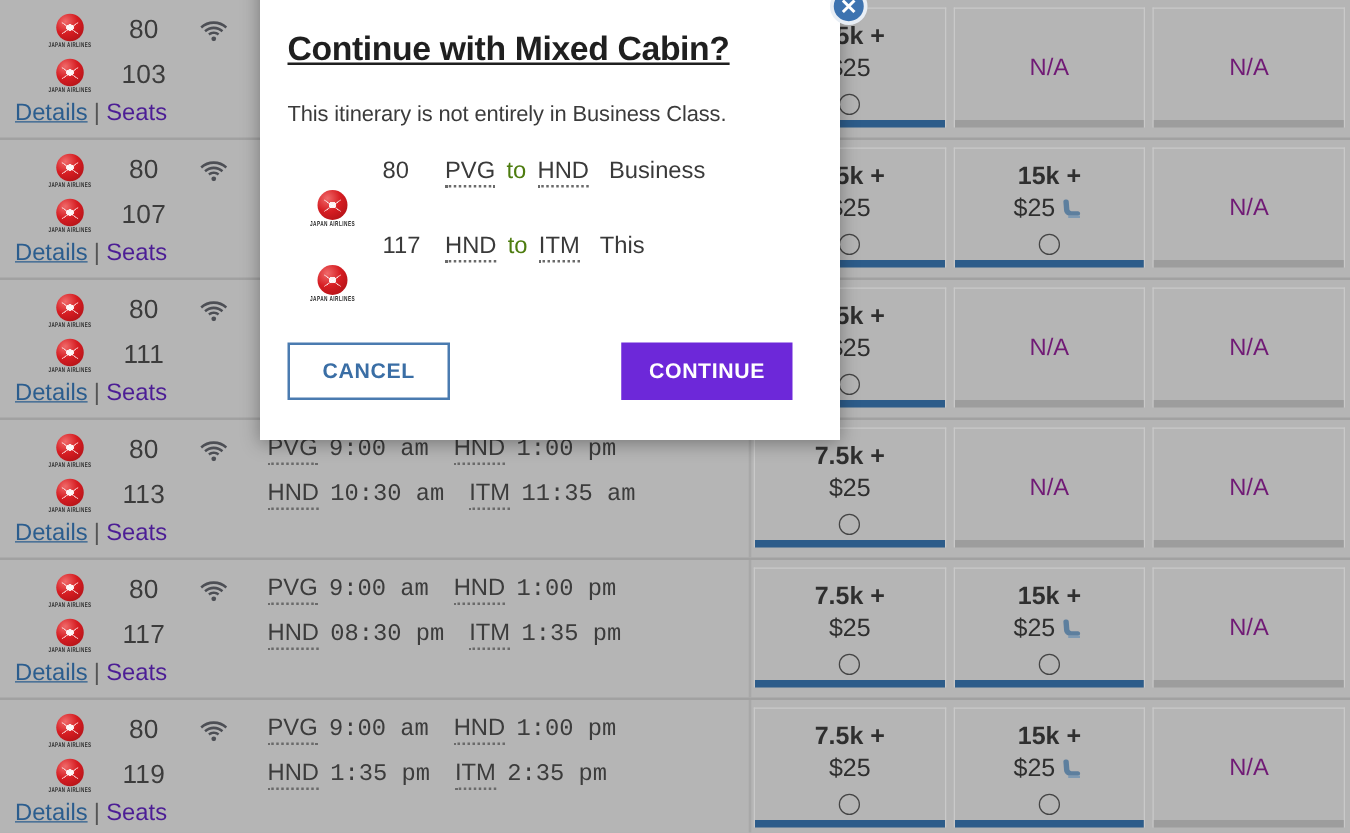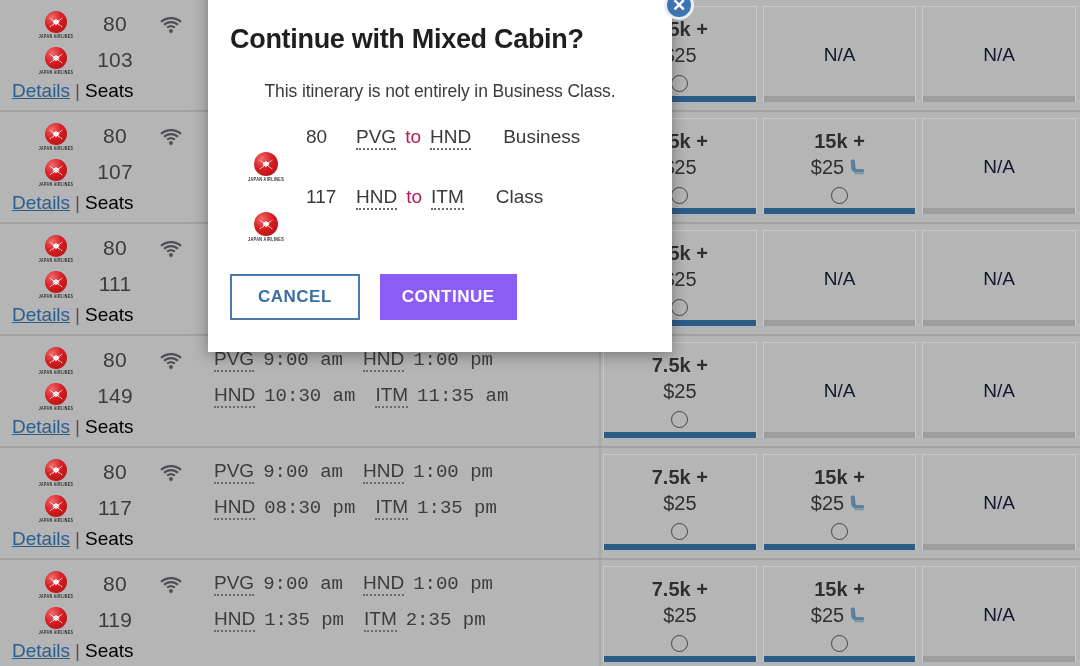--- a/index.html
+++ b/index.html
@@ -122,21 +122,21 @@
     color: #3c3c3c;
     margin-top: 2px;
     margin-left: 2px;
   }
   .details-link {
     color: #2b5d8e;
     text-decoration: underline;
     cursor: pointer;
   }
   .sep-bar { color: #555; margin: 0 5px; }
-  .seats-link { color: #000000; cursor: pointer; }
+  .seats-link { color: #4c1d95; cursor: pointer; }
 
   
   .price-cols {
     display: flex;
     flex: 1;
     padding: 4px 0 4px 0;
     gap: 0;
   }
   .price-cell {
     flex: 1;
@@ -169,21 +169,21 @@
   .price-sub {
     font-size: 20px;
     color: #2f2f2f;
     line-height: 1.3;
     display: flex;
     align-items: center;
     gap: 6px;
   }
   .price-na {
     font-size: 19px;
-    color: #0f172a;
+    color: #701a75;
   }
   .radio-dot {
     width: 17px;
     height: 17px;
     border: 1.6px solid #444;
     border-radius: 50%;
     margin-top: 7px;
     background: transparent;
     cursor: pointer;
   }
@@ -201,28 +201,28 @@
     z-index: 40;
     padding: 0 22px;
   }
 
   .dlg-title {
     font-size: 27px;
     font-weight: bold;
     color: #1f1f1f;
     letter-spacing: -.3px;
     margin-top: 68px;
+    text-decoration: underline;
   }
 
   .dlg-sub {
     font-size: 17.5px;
     color: #3b3b3b;
     margin-top: 26px;
     letter-spacing: -.1px;
-    text-align: center;
   }
 
   .dlg-segments { margin-top: 24px; }
 
   .dlg-seg {
     position: relative;
     height: 60px;
   }
   .dlg-seg-text {
     display: flex;
@@ -234,57 +234,57 @@
   }
   .dlg-seg-num {
     width: 46px;
     flex: 0 0 46px;
     text-align: left;
   }
   .dlg-apt {
     border-bottom: 2px dotted #6a6a6a;
     margin: 0 4px;
   }
-  .dlg-to { margin: 0 5px; color: #be185d; }
-  .dlg-cabin { margin-left: 28px; }
+  .dlg-to { margin: 0 5px; color: #4d7c0f; }
+  .dlg-cabin { margin-left: 12px; }
 
   .dlg-seg-logo {
     position: absolute;
     left: 18px;
     top: 26px;
     display: flex;
     flex-direction: column;
     align-items: center;
   }
   .dlg-seg-logo .jal-mark { width: 24px; height: 24px; }
   .dlg-seg-logo .jal-word { font-size: 3.8px; }
 
   .dlg-actions {
     display: flex;
-    justify-content: flex-start;
-    gap: 20px;
+    justify-content: space-between;
+    gap: 5px;
     margin-top: 28px;
     padding-right: 16px;
   }
   .btn {
     font-size: 17px;
     font-weight: bold;
     letter-spacing: .5px;
     cursor: pointer;
     border: none;
     font-family: "Liberation Sans", sans-serif;
   }
   .btn-cancel {
     background: #ffffff;
     color: #3a6ea5;
     border: 2px solid #4a7bb0;
     padding: 11px 26px;
   }
   .btn-continue {
-    background: #8b5cf6;
+    background: #6d28d9;
     color: #ffffff;
     padding: 13px 22px;
   }
 
   #dialog-close-button {
     position: absolute;
     right: -22px;
     top: 34px;
     width: 30px;
     height: 30px;
@@ -483,21 +483,21 @@
             <span class="tm">9:00 am</span>
             <span class="apt">HND</span>
             <span class="tm">1:00 pm</span>
           </span>
         </div>
         <div class="seg-line">
           <div class="carrier-logo">
             <span class="jal-mark"></span>
             <span class="jal-word">JAPAN AIRLINES</span>
           </div>
-          <span class="flight-num">149</span>
+          <span class="flight-num">113</span>
           <span class="wifi-slot"></span>
           <span class="seg-times">
             <span class="apt">HND</span>
             <span class="tm">10:30 am</span>
             <span class="apt">ITM</span>
             <span class="tm">11:35 am</span>
           </span>
         </div>
         <div class="links-line"><span class="details-link">Details</span><span class="sep-bar">|</span><span class="seats-link">Seats</span></div>
       </div>
@@ -661,21 +661,21 @@
           <span class="jal-mark"></span>
           <span class="jal-word">JAPAN AIRLINES</span>
         </div>
       </div>
       <div class="dlg-seg">
         <div class="dlg-seg-text">
           <span class="dlg-seg-num">117</span>
           <span class="dlg-apt">HND</span>
           <span class="dlg-to">to</span>
           <span class="dlg-apt">ITM</span>
-          <span class="dlg-cabin">Class</span>
+          <span class="dlg-cabin">This</span>
         </div>
         <div class="dlg-seg-logo">
           <span class="jal-mark"></span>
           <span class="jal-word">JAPAN AIRLINES</span>
         </div>
       </div>
     </div>
 
   <div class="dlg-actions">
     <button class="btn btn-cancel">CANCEL</button>

